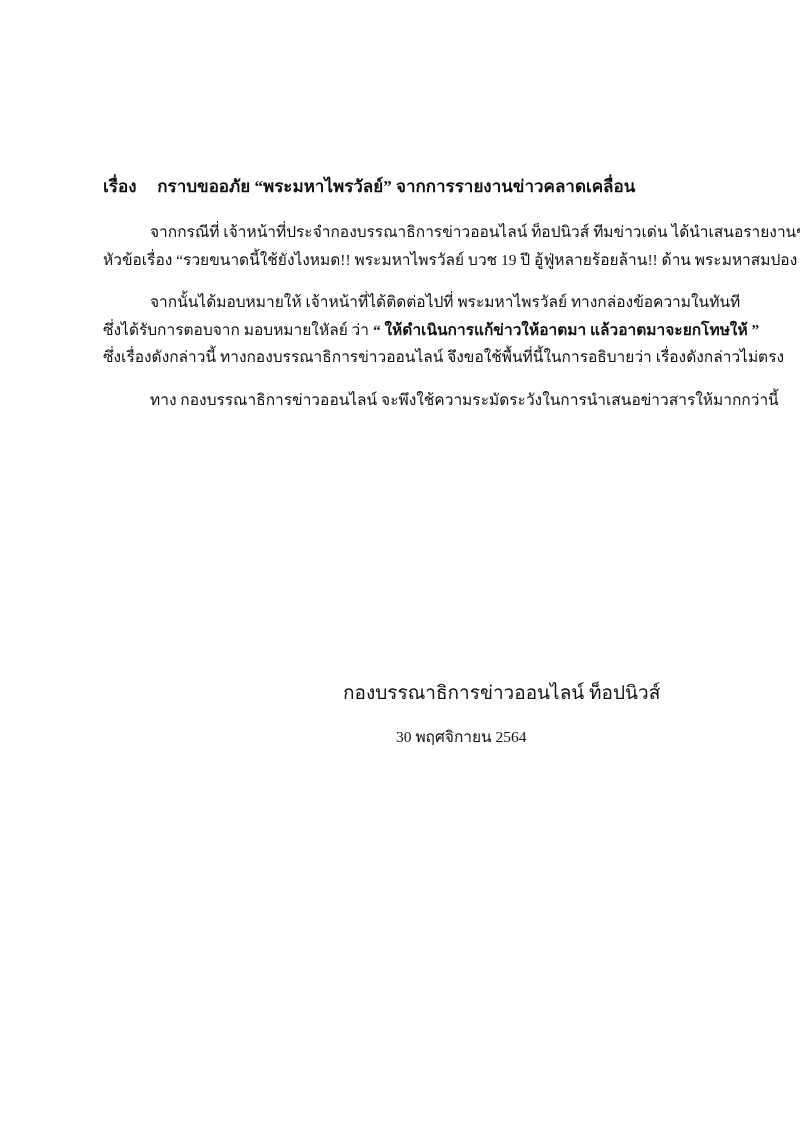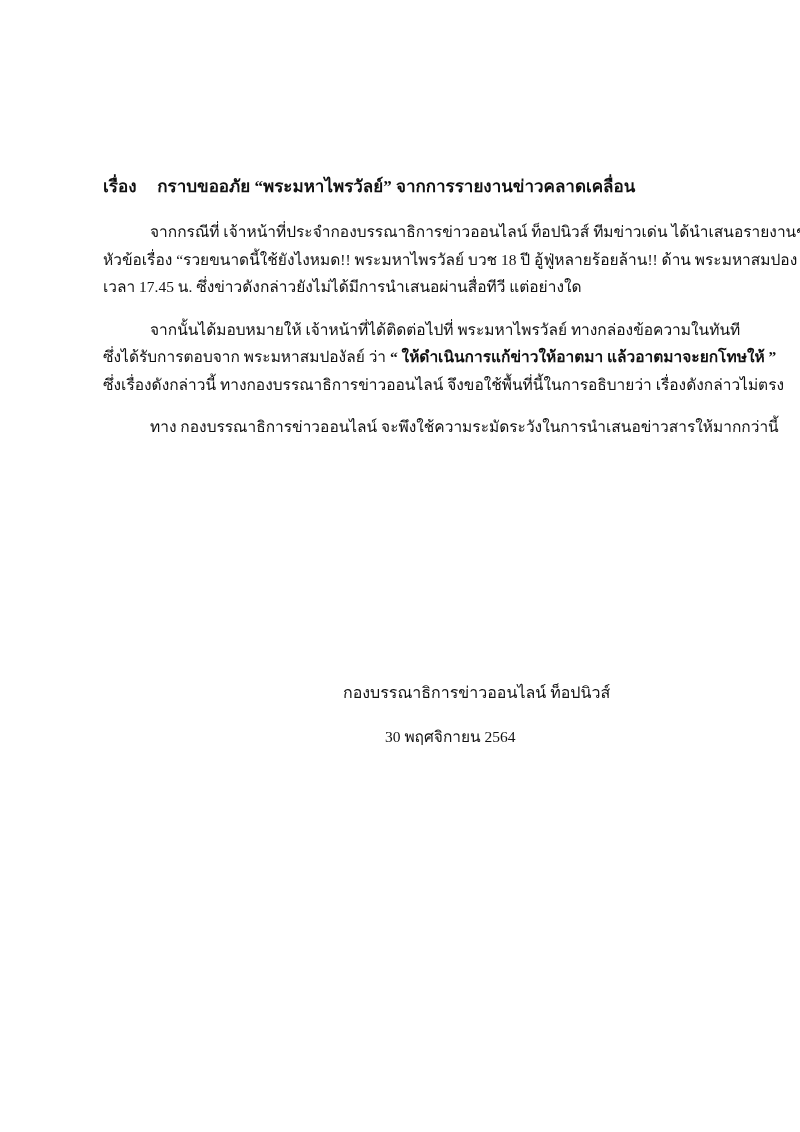--- a/index.html
+++ b/index.html
@@ -48,55 +48,54 @@
       margin: 0 0 15px 0;
       text-indent: 47px;
     }
     .para .line { display: block; white-space: nowrap; text-indent: 0; }
     .para .line.first { padding-left: 47px; }
     .para b { font-weight: bold; }
     .signature {
       position: absolute;
       left: 343px;
       top: 679px;
-      font-size: 16px;
+      font-size: 19px;
       line-height: 27px;
       white-space: nowrap;
       text-align: center;
     }
     .date {
       position: absolute;
-      left: 385px;
+      left: 396px;
       top: 723px;
       font-size: 15.5px;
       line-height: 27px;
       white-space: nowrap;
     }
   </style>
 </head>
 <body>
 
 <div class="page">
 
   <div class="subject">
     <span class="label">เรื่อง</span>
     <span>กราบขออภัย “พระมหาไพรวัลย์” จากการรายงานข่าวคลาดเคลื่อน</span>
   </div>
 
   <div class="body">
     <div class="para">
       <span class="line first">จากกรณีที่ เจ้าหน้าที่ประจำกองบรรณาธิการข่าวออนไลน์ ท็อปนิวส์ ทีมข่าวเด่น ได้นำเสนอรายงานข่าว</span>
-      <span class="line">หัวข้อเรื่อง “รวยขนาดนี้ใช้ยังไงหมด!! พระมหาไพรวัลย์ บวช 18 ปี อู้ฟู่หลายร้อยล้าน!! ด้าน พระมหาสมปอง</span>
-      <span class="line">เวลา 17.45 น.  ซึ่งข่าวดังกล่าวยังไม่ได้มีการนำเสนอผ่านสื่อทีวี แต่อย่างใด</span>
+      <span class="line">หัวข้อเรื่อง “รวยขนาดนี้ใช้ยังไงหมด!! พระมหาไพรวัลย์ บวช 19 ปี อู้ฟู่หลายร้อยล้าน!! ด้าน พระมหาสมปอง</span>
     </div>
 
 
     <div class="para">
       <span class="line first">จากนั้นได้มอบหมายให้ เจ้าหน้าที่ได้ติดต่อไปที่ พระมหาไพรวัลย์ ทางกล่องข้อความในทันที</span>
-      <span class="line"><span>ซึ่งได้รับการตอบจาก พระมหาสมปองัลย์ ว่า</span> <b>“ ให้ดำเนินการแก้ข่าวให้อาตมา แล้วอาตมาจะยกโทษให้ ”</b></span>
+      <span class="line"><span>ซึ่งได้รับการตอบจาก มอบหมายใหัลย์ ว่า</span> <b>“ ให้ดำเนินการแก้ข่าวให้อาตมา แล้วอาตมาจะยกโทษให้ ”</b></span>
       <span class="line">ซึ่งเรื่องดังกล่าวนี้ ทางกองบรรณาธิการข่าวออนไลน์ จึงขอใช้พื้นที่นี้ในการอธิบายว่า เรื่องดังกล่าวไม่ตรง</span>
     </div>
 
     <div class="para">
       <span class="line first">ทาง กองบรรณาธิการข่าวออนไลน์ จะพึงใช้ความระมัดระวังในการนำเสนอข่าวสารให้มากกว่านี้</span>
     </div>
   </div>
 
   <div class="signature">กองบรรณาธิการข่าวออนไลน์ ท็อปนิวส์</div>
   <div class="date">30 พฤศจิกายน 2564</div>

